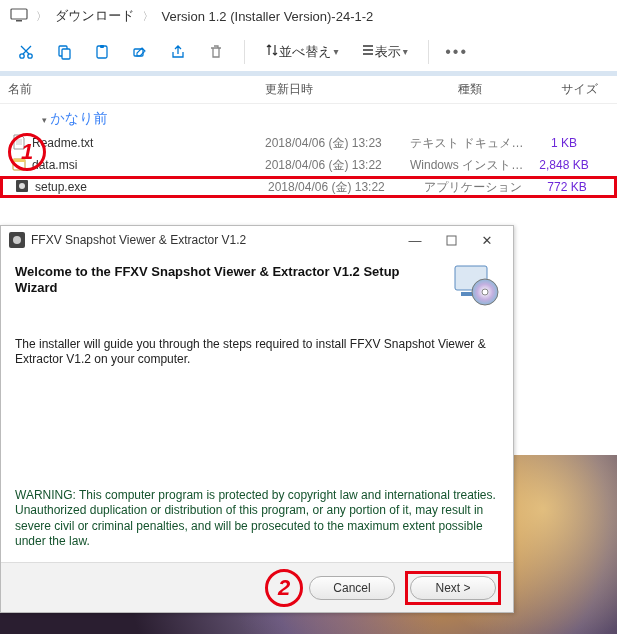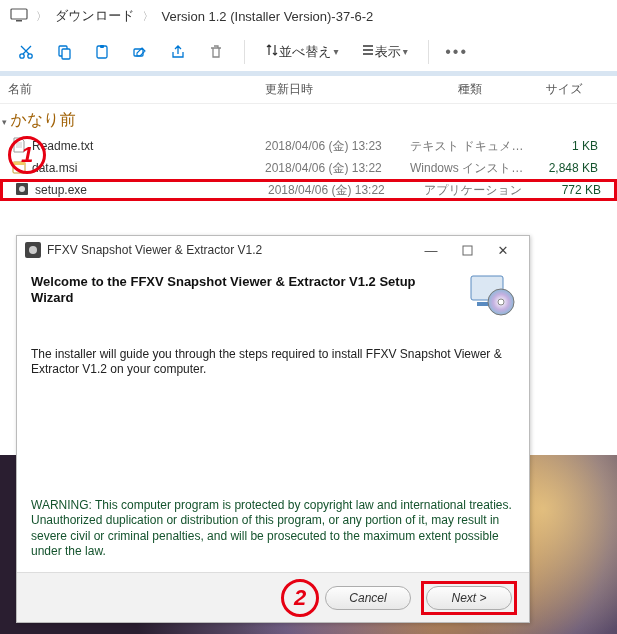--- a/index.html
+++ b/index.html
@@ -15,52 +15,52 @@
 .divider { width: 1px; height: 24px; background: #e0e0e0; margin: 0 8px; }
 .toolcombo { display: flex; align-items: center; gap: 0; color: #333; font-size: 13px; padding: 0 10px; height: 34px; }
 .toolcombo .chev { color: #666; font-size: 10px; margin-left: 2px; }
 .more { width: 36px; display: flex; align-items: center; justify-content: center; color: #666; font-size: 16px; letter-spacing: 2px; }
 
 
 .list-header { display: flex; font-size: 12px; color: #555; border-bottom: 1px solid #eee; height: 28px; align-items: center; }
 .col-name { width: 265px; padding-left: 8px; }
 .col-date { width: 145px; }
 .col-type { width: 120px; text-align: center; }
-.col-size { width: 78px; text-align: center; padding-right: 10px; }
-
-.group-label { font-size: 16px; color: #a16207; padding: 6px 0 4px 2px; }
+.col-size { width: 78px; text-align: right; padding-right: 10px; }
+
+.group-label { font-size: 14px; color: #3b82f6; padding: 6px 0 4px 2px; margin-left: 40px; }
 .group-label::before { content: "▾"; font-size: 9px; margin-right: 4px; color: #666; }
 
 .row { display: flex; font-size: 12px; color: #333; height: 22px; align-items: center; position: relative; }
 .row .col-name { display: flex; align-items: center; gap: 6px; padding-left: 12px; }
 .row.highlighted { background: #fff; border: 3px solid #e60012; }
 .row .col-date { color: #777; }
 .row .col-type { color: #777; white-space: nowrap; overflow: hidden; text-overflow: ellipsis; }
-.row .col-size { color: #14532d; text-align: right; padding-right: 10px; }
+.row .col-size { color: #6d28d9; text-align: center; padding-right: 10px; }
 
 .icon-file { width: 14px; height: 16px; }
 
 
 .circle { position: absolute; width: 38px; height: 38px; border: 3px solid #e60012; border-radius: 50%; display: flex; align-items: center; justify-content: center; font-size: 22px; font-weight: bold; color: #e60012; font-style: italic; background: transparent; z-index: 5; }
 
 
-.dialog { position: absolute; left: 0; top: 235px; width: 514px; background: #fff; border: 1px solid #bbb; box-shadow: 1px 1px 4px rgba(0,0,0,0.2); margin-left: 16px; }
+.dialog { position: absolute; left: 0; top: 225px; width: 514px; background: #fff; border: 1px solid #bbb; box-shadow: 1px 1px 4px rgba(0,0,0,0.2); }
 .dialog .titlebar { height: 28px; display: flex; align-items: center; padding: 0 8px; background: #fff; font-size: 12px; color: #333; }
 .titlebar .tb-icon { width: 16px; height: 16px; margin-right: 6px; }
 .titlebar .spacer { flex: 1; }
 .titlebar .wbtn { width: 36px; height: 22px; display: flex; align-items: center; justify-content: center; color: #444; font-size: 13px; }
 
 .dialog .content { padding: 10px 14px 4px 14px; position: relative; min-height: 308px; }
 .welcome { font-size: 13px; font-weight: bold; color: #111; padding-right: 75px; margin-bottom: 40px; line-height: 1.25; }
 .desc { font-size: 12px; color: #222; margin-bottom: 120px; line-height: 1.3; }
 .warn { font-size: 12px; color: #14532d; line-height: 1.3; }
 .cd-icon { position: absolute; right: 14px; top: 6px; width: 48px; height: 48px; }
 
 .dialog .buttons { height: 50px; border-top: 1px solid #ddd; display: flex; align-items: center; justify-content: flex-end; gap: 10px; padding: 0 12px; background: #f2f2f2; }
-.btn { min-width: 86px; height: 24px; border: 1px solid #adadad; background: linear-gradient(#fdfdfd,#e8e8e8); font-size: 12px; color: #333; border-radius: 12px; padding: 0 10px; font-style: italic; }
+.btn { min-width: 86px; height: 24px; border: 1px solid #adadad; background: linear-gradient(#fdfdfd,#e8e8e8); font-size: 12px; color: #333; border-radius: 12px; padding: 0 10px; }
 .btn[disabled] { color: #aaa; }
 .nextwrap { border: 3px solid #e60012; padding: 2px; display: inline-flex; }
 
 
 .art { position: absolute; left: 0; top: 455px; width: 617px; height: 180px; z-index: -1; background:
   radial-gradient(circle at 70% 40%, #f7e7c5 0%, #c08a4a 15%, #6a5a7a 40%, #2a1e30 70%);
 }
 .art::after { content:""; position:absolute; inset:0; background:
   radial-gradient(circle at 88% 30%, rgba(255,220,140,0.7) 0%, transparent 25%),
   radial-gradient(circle at 55% 70%, rgba(130,100,160,0.5) 0%, transparent 30%);
@@ -72,21 +72,21 @@
 <div class="breadcrumb">
   <span>
     <svg width="18" height="14" viewBox="0 0 18 14">
         <rect x="1" y="1" width="16" height="10" rx="1" fill="none" stroke="#555" stroke-width="1.2"></rect>
         <rect x="6" y="12" width="6" height="1.5" fill="#555"></rect>
       </svg>
   </span>
   <span class="sep">〉</span>
   <span>ダウンロード</span>
   <span class="sep">〉</span>
-  <span>Version 1.2 (Installer Version)-37-6-2</span>
+  <span>Version 1.2 (Installer Version)-24-1-2</span>
 </div>
 
 <div class="toolbar">
   <div class="tool">
       <svg width="16" height="16" viewBox="0 0 16 16">
         <circle cx="4" cy="12" r="2.2" fill="none" stroke="#0078d4" stroke-width="1.3"></circle>
         <circle cx="12" cy="12" r="2.2" fill="none" stroke="#0078d4" stroke-width="1.3"></circle>
         <path d="M5 10 L13 2 M11 10 L3 2" stroke="#0078d4" stroke-width="1.3" fill="none"></path>
       </svg>
     </div>

